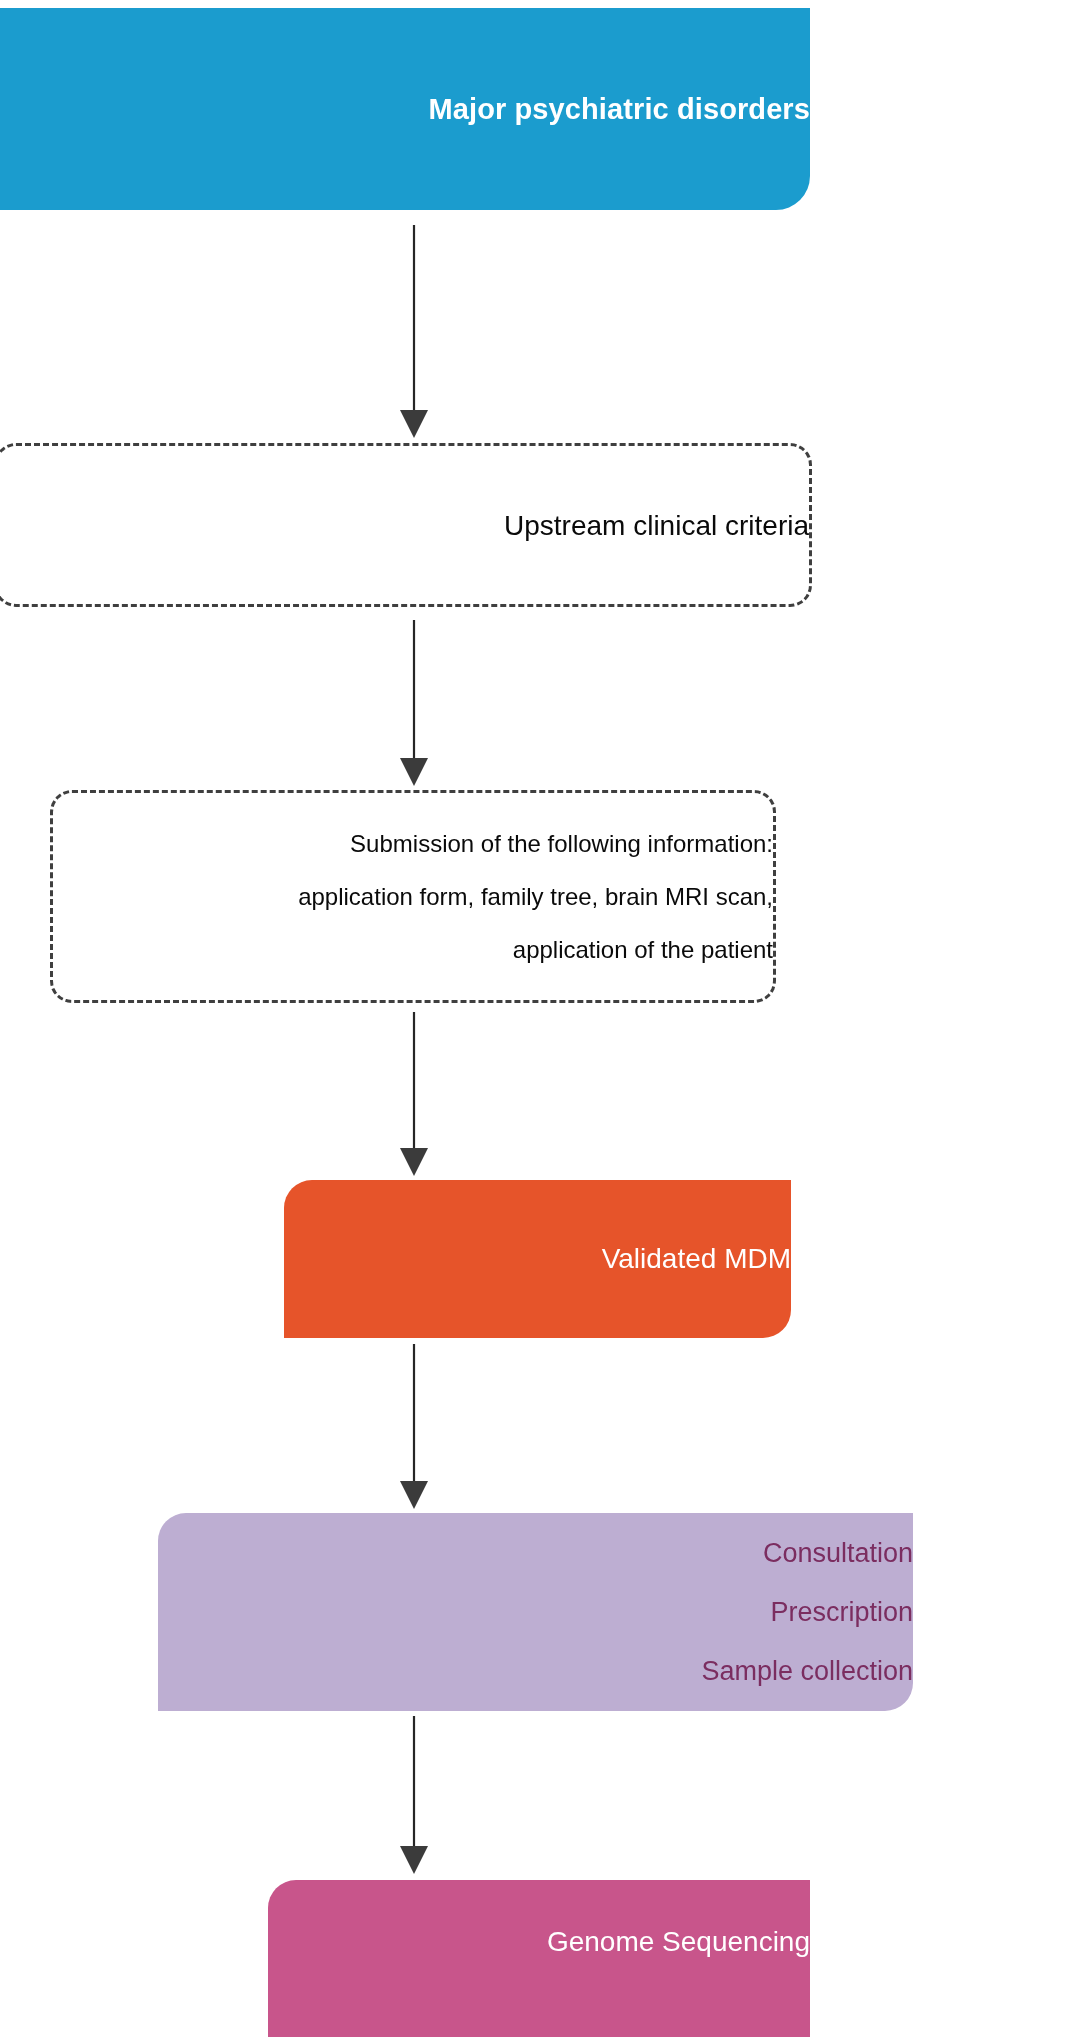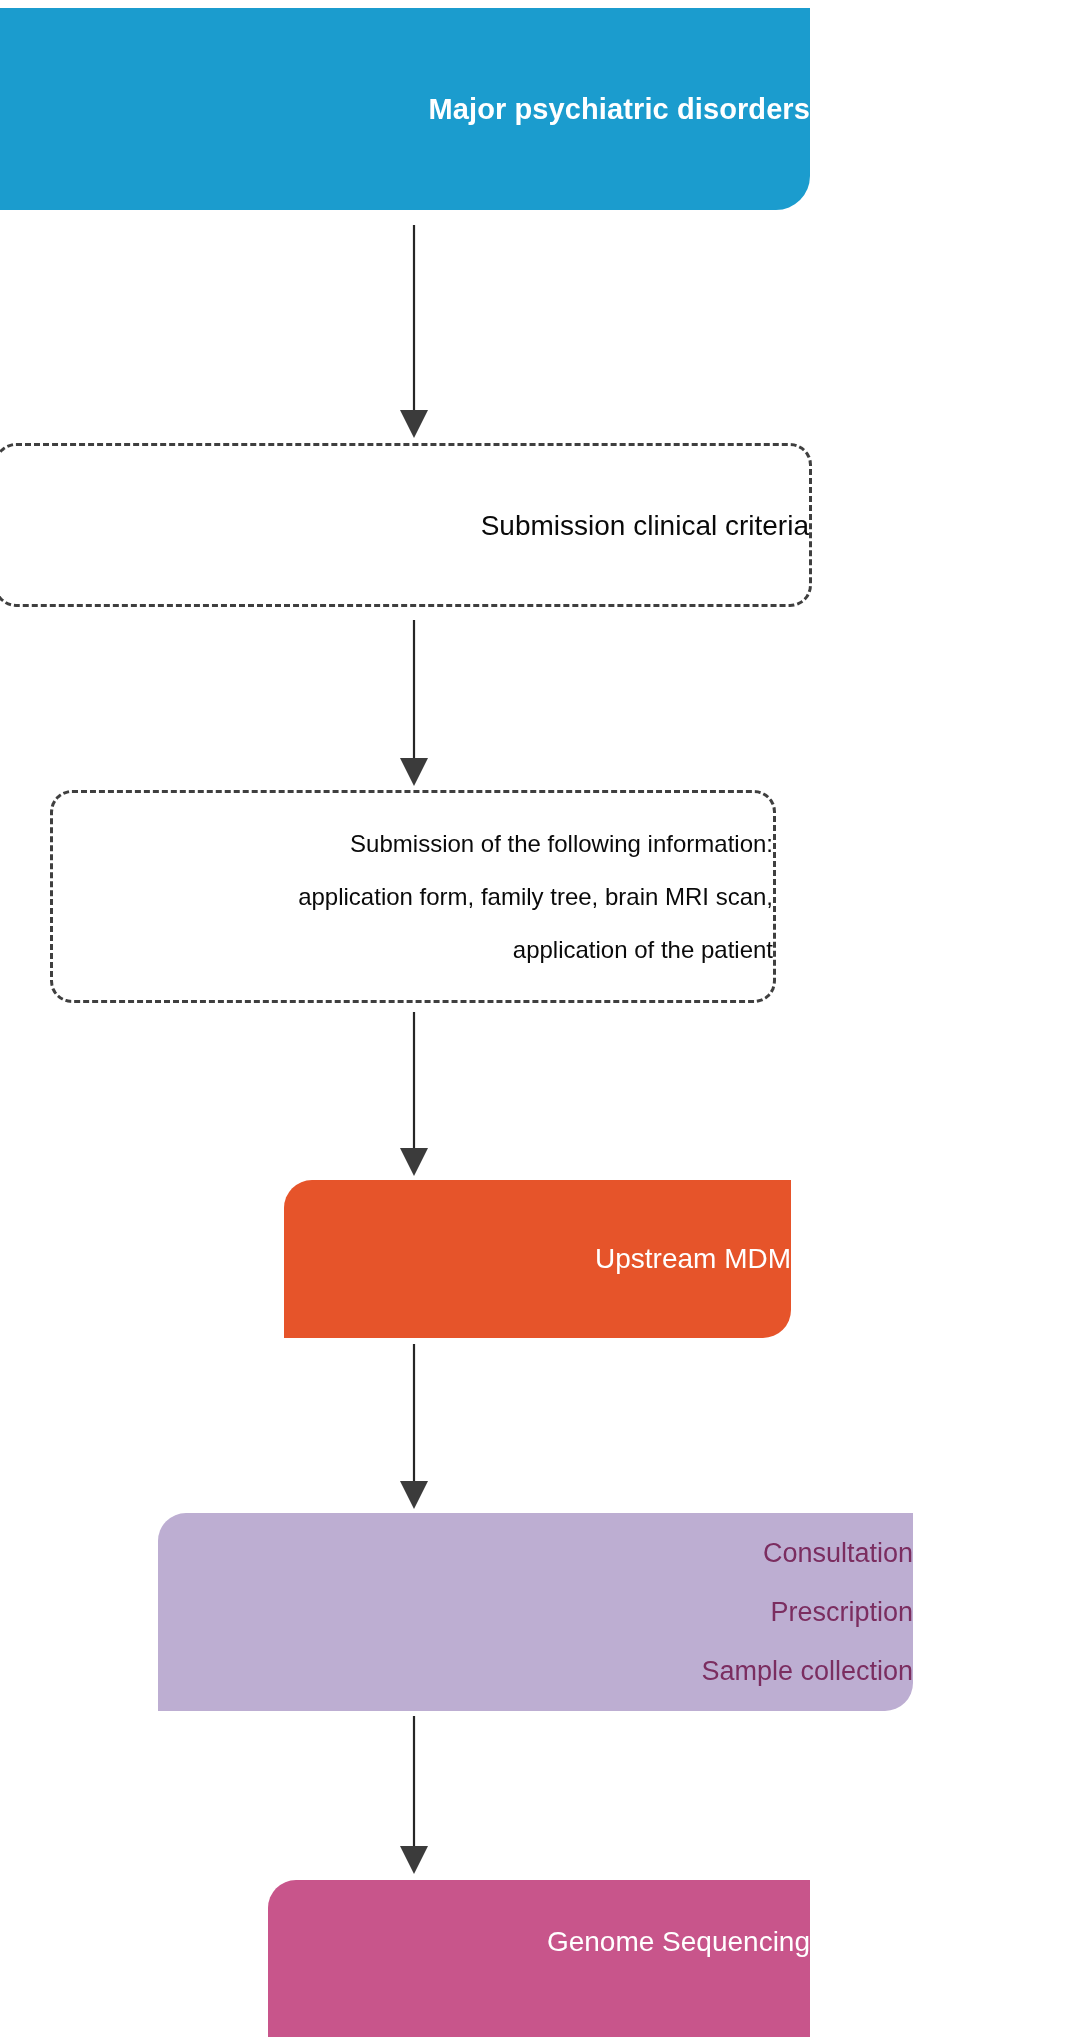--- a/index.html
+++ b/index.html
@@ -166,31 +166,31 @@
       <line class="conn-line" x1="414" y1="1716" x2="414" y2="1848"></line>
       <polygon class="conn-head" points="400,1846 428,1846 414,1874"></polygon>
     </g>
   </svg>
 
   <div class="node solid" id="node-diagnosis">
     <span class="line">Major psychiatric disorders</span>
   </div>
 
   <div class="node dashed" id="node-criteria">
-    <span class="line">Submission clinical criteria</span>
+    <span class="line">Upstream clinical criteria</span>
   </div>
 
   <div class="node dashed" id="node-submission">
     <span class="line">Submission of the following information:</span>
     <span class="line">application form, family tree, brain MRI scan,</span>
     <span class="line">application of the patient</span>
   </div>
 
   <div class="node solid" id="node-upstream-mdm">
-    <span class="line">Upstream MDM</span>
+    <span class="line">Validated MDM</span>
   </div>
 
   <div class="node solid" id="node-clinical-visit">
     <span class="line">Consultation</span>
     <span class="line">Prescription</span>
     <span class="line">Sample collection</span>
   </div>
 
   <div class="node solid" id="node-genome-sequencing">
     <span class="line">Genome Sequencing</span>

